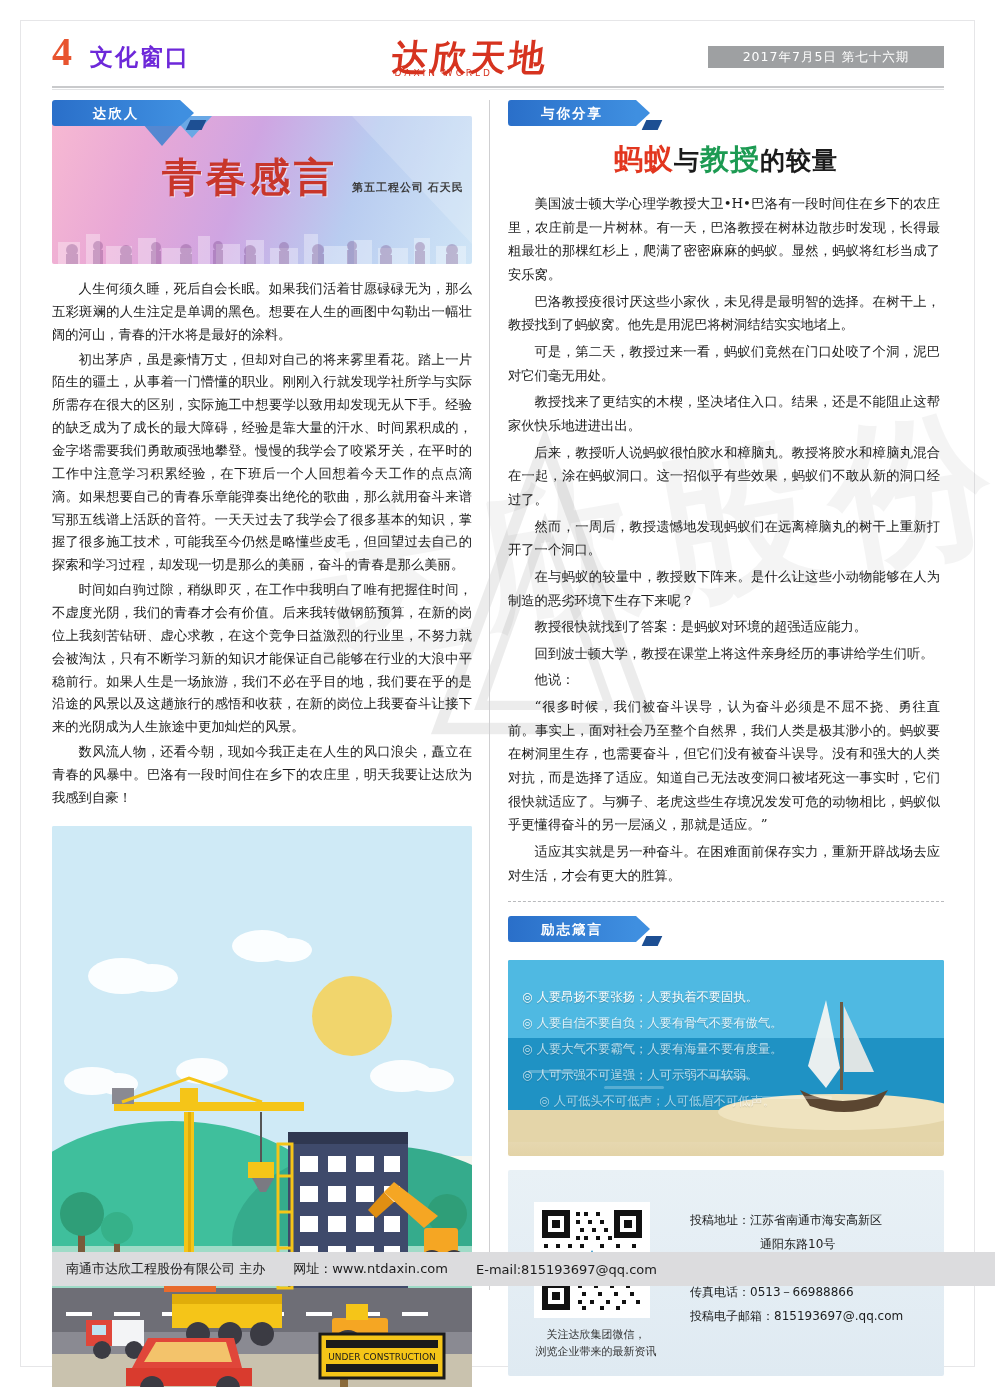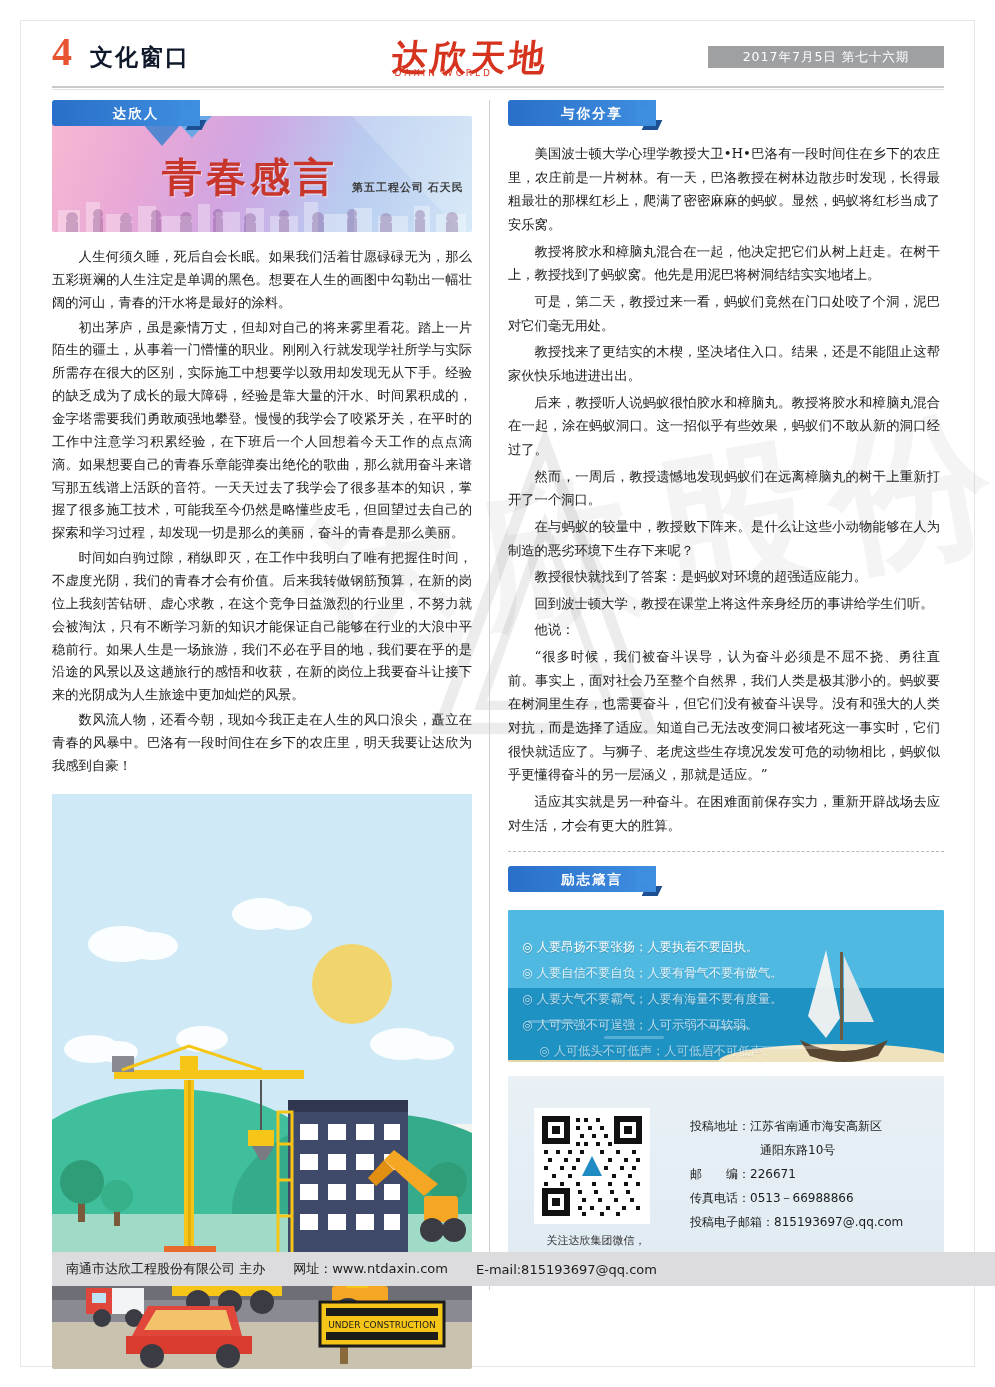--- a/index.html
+++ b/index.html
@@ -20,21 +20,21 @@
   }
   .page-num{
     position:absolute;left:0;top:-6px;
     font-family:"Liberation Serif",serif;
     font-size:40px;font-weight:bold;color:#e8542f;
     line-height:1;
   }
   .section-title{
     position:absolute;left:38px;top:4px;
     font-family:"DejaVu Sans",sans-serif;
-    font-size:23px;font-weight:bold;color:#0f172a;
+    font-size:23px;font-weight:bold;color:#6d28d9;
     letter-spacing:2px;
     text-align:right;
   }
   .masthead{
     position:absolute;left:340px;top:-4px;
     font-family:"DejaVu Serif",serif;
     font-size:36px;font-weight:bold;
     color:#d6331f;
     letter-spacing:3px;
     transform:skewX(-6deg);
@@ -94,40 +94,39 @@
     position:relative;height:26px;width:128px;
     background:linear-gradient(90deg,#2a6fc9 0%,#3f8fe0 100%);
     color:#fff;
     font-family:"DejaVu Sans",sans-serif;
     font-size:13.5px;font-weight:bold;
     line-height:26px;
     text-align:center;
     letter-spacing:2px;
     border-radius:3px 0 0 3px;
     z-index:5;
-    padding-left:20px;
   }
   .ribbon:after{
     content:"";position:absolute;left:128px;top:0;
     border-style:solid;border-width:13px 0 13px 14px;
     border-color:transparent transparent transparent #3f8fe0;
   }
   .ribbon-tail{
     position:absolute;left:136px;top:20px;width:16px;height:10px;
     background:#1d4f93;
     transform:skewX(-25deg);
     z-index:1;
   }
   .ribbon-wrap{position:relative;height:30px;}
 
   
   .banner{
     position:relative;
     margin-top:-14px;
-    width:420px;height:116px;
+    width:420px;height:148px;
     background:linear-gradient(110deg,#f7b9d2 0%,#e9a8d6 22%,#cfa5e2 45%,#b9ccf0 70%,#cfe5f6 100%);
     overflow:hidden;
     border-radius:2px;
   }
   .banner .deco-tri{
     position:absolute;right:0;top:0;width:0;height:0;
     border-style:solid;border-width:0 120px 128px 0;
     border-color:transparent rgba(255,255,255,.18) transparent transparent;
   }
   .banner .skyline{
@@ -211,21 +210,21 @@
   }
 
   
   .dashed{
     border-top:1px dashed #b9babd;
     margin:14px 0 0 0;height:0;
   }
 
   
   .beach{
-    position:relative;margin-top:14px;width:436px;height:152px;
+    position:relative;margin-top:14px;width:436px;height:196px;
     overflow:hidden;border-radius:2px;
     background:linear-gradient(to bottom,#49b7e0 0%,#7fd0ea 40%,#2a9ec9 52%,#1f8fbe 72%,#e9dcb8 86%,#e3d3a7 100%);
   }
   .quote-list{
     position:absolute;left:14px;top:24px;width:300px;
     font-family:"DejaVu Sans",sans-serif;
     font-size:12.3px;
     line-height:26px;
     color:#ffffff;
     text-shadow:0 1px 1px rgba(0,0,0,.25);
@@ -519,24 +518,27 @@
     </div>
   </div>
 
   <div class="col-right">
 
     <div class="ribbon-wrap">
       <div class="ribbon-tail"></div>
       <div class="ribbon">与你分享</div>
     </div>
 
+    <div class="head-r">
+      <span class="k">蚂蚁</span><span class="b">与</span><span class="g">教授</span><span class="b">的较量</span>
+    </div>
 
     <div class="article-r">
       <p>美国波士顿大学心理学教授大卫•H•巴洛有一段时间住在乡下的农庄里，农庄前是一片树林。有一天，巴洛教授在树林边散步时发现，长得最粗最壮的那棵红杉上，爬满了密密麻麻的蚂蚁。显然，蚂蚁将红杉当成了安乐窝。</p>
-      <p>教授将胶水和樟脑丸混合在一起，他决定把它们从树上赶走。在树干上，教授找到了蚂蚁窝。他先是用泥巴将树洞结结实实地堵上。</p>
+      <p>巴洛教授疫很讨厌这些小家伙，未见得是最明智的选择。在树干上，教授找到了蚂蚁窝。他先是用泥巴将树洞结结实实地堵上。</p>
       <p>可是，第二天，教授过来一看，蚂蚁们竟然在门口处咬了个洞，泥巴对它们毫无用处。</p>
       <p>教授找来了更结实的木楔，坚决堵住入口。结果，还是不能阻止这帮家伙快乐地进进出出。</p>
       <p>后来，教授听人说蚂蚁很怕胶水和樟脑丸。教授将胶水和樟脑丸混合在一起，涂在蚂蚁洞口。这一招似乎有些效果，蚂蚁们不敢从新的洞口经过了。</p>
       <p>然而，一周后，教授遗憾地发现蚂蚁们在远离樟脑丸的树干上重新打开了一个洞口。</p>
       <p>在与蚂蚁的较量中，教授败下阵来。是什么让这些小动物能够在人为制造的恶劣环境下生存下来呢？</p>
       <p>教授很快就找到了答案：是蚂蚁对环境的超强适应能力。</p>
       <p>回到波士顿大学，教授在课堂上将这件亲身经历的事讲给学生们听。</p>
       <p>他说：</p>
       <p>“很多时候，我们被奋斗误导，认为奋斗必须是不屈不挠、勇往直前。事实上，面对社会乃至整个自然界，我们人类是极其渺小的。蚂蚁要在树洞里生存，也需要奋斗，但它们没有被奋斗误导。没有和强大的人类对抗，而是选择了适应。知道自己无法改变洞口被堵死这一事实时，它们很快就适应了。与狮子、老虎这些生存境况发发可危的动物相比，蚂蚁似乎更懂得奋斗的另一层涵义，那就是适应。”</p>
       <p class="spaced">适应其实就是另一种奋斗。在困难面前保存实力，重新开辟战场去应对生活，才会有更大的胜算。</p>

